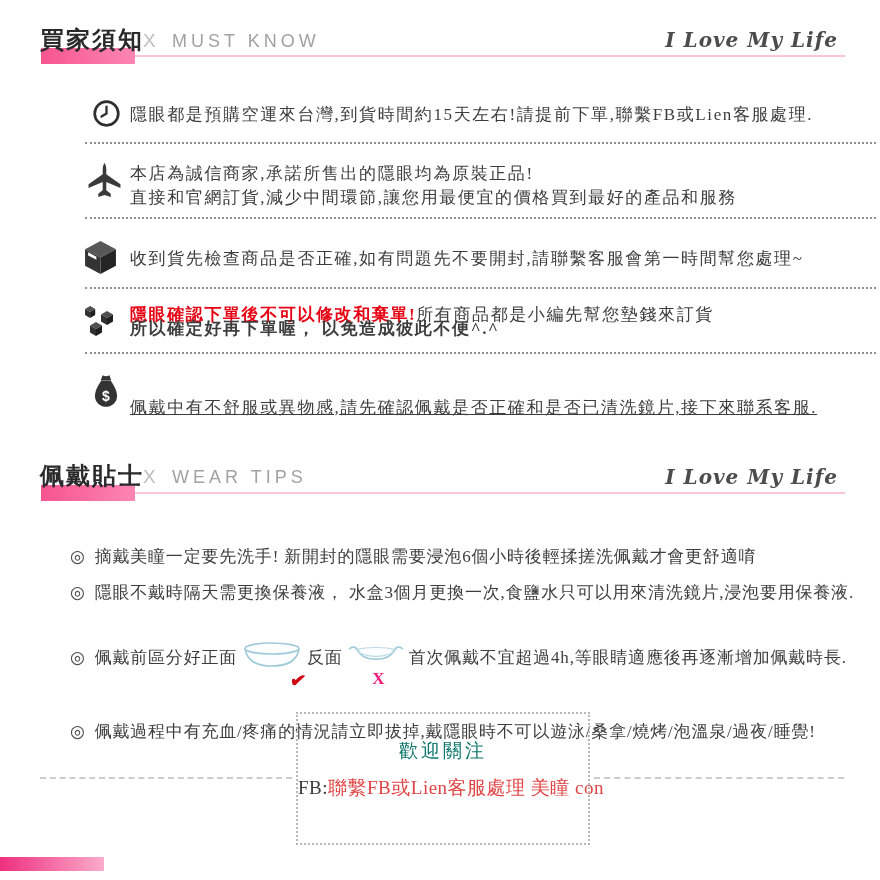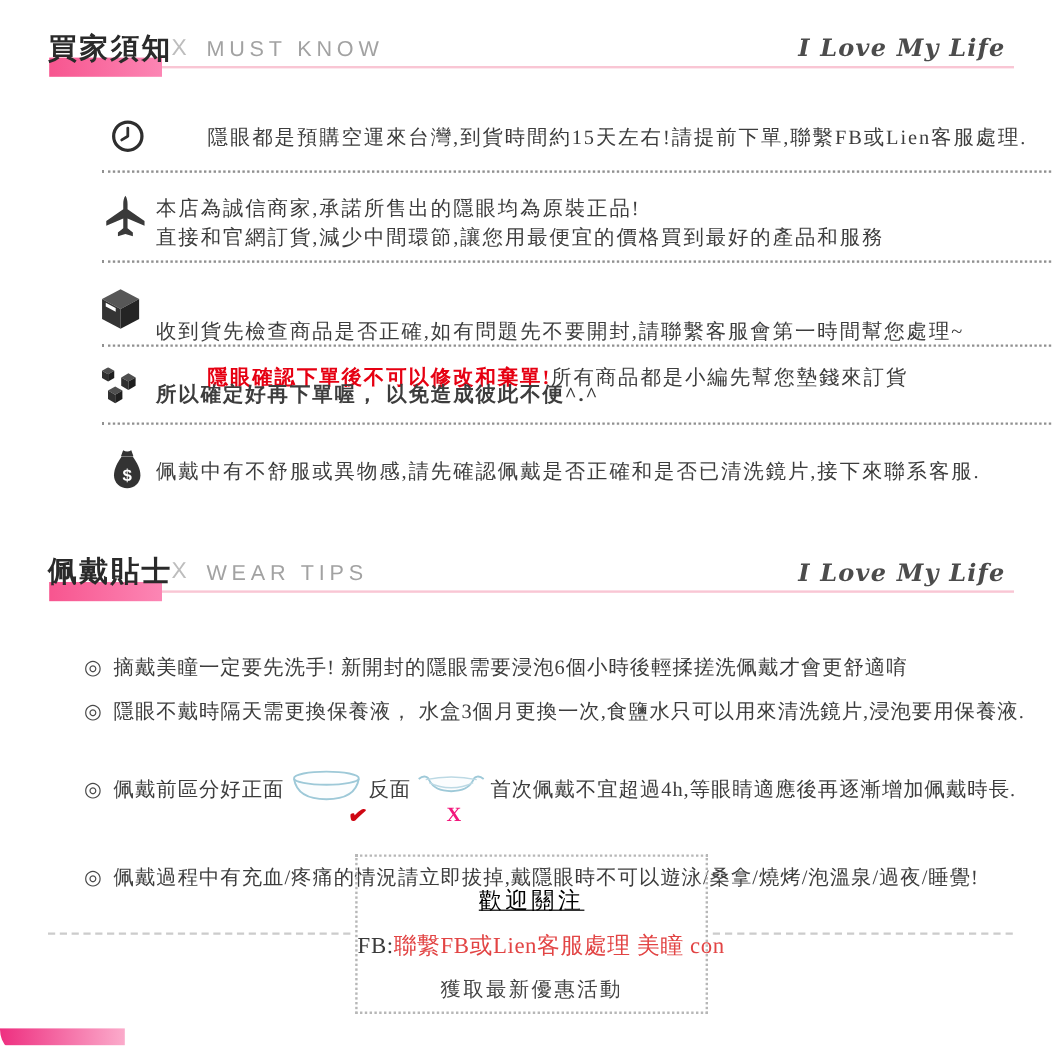--- a/index.html
+++ b/index.html
@@ -1,17 +1,17 @@
 <!DOCTYPE html>
 <html><head>
 <meta charset="utf-8">
 <style>
   html,body{margin:0;padding:0;background:#fff;}
   .page{position:relative;width:880px;height:880px;background:#ffffff;overflow:hidden;
-        font-family:"Liberation Serif","DejaVu Serif",serif;color:#3d3d3d;border-radius:22px;}
+        font-family:"Liberation Serif","DejaVu Serif",serif;color:#3d3d3d;}
   
   .hdr-zh{position:absolute;left:40px;font-family:"Liberation Sans","DejaVu Sans",sans-serif;
           font-weight:bold;font-size:24px;color:#2a2a2a;letter-spacing:2px;z-index:2;}
   .hdr-bar{position:absolute;left:41px;width:94px;height:16px;
            background:linear-gradient(90deg,#f7558f,#fc86b4);z-index:1;}
   .hdr-line{position:absolute;height:2px;background:#f9c6d4;z-index:0;}
   .hdr-x{position:absolute;left:143px;font-family:"Liberation Sans",sans-serif;
          font-size:19px;color:#bdbdbd;}
   .hdr-en{position:absolute;left:172px;font-family:"Liberation Sans",sans-serif;
           font-size:18px;color:#a2a2a2;letter-spacing:4px;}
@@ -28,21 +28,21 @@
   .tip .bullet{font-size:17px;color:#4a4a4a;margin-right:9px;}
   .tip4{display:flex;align-items:center;}
   .lens-wrap{position:relative;display:inline-block;margin:0 4px;}
   .mark-check{position:absolute;right:-4px;bottom:-16px;color:#cf0713;font-size:19px;
               font-weight:bold;transform:rotate(8deg);line-height:1;}
   .mark-cross{position:absolute;left:44%;bottom:-15px;color:#f2187c;font-size:17px;
               font-weight:bold;font-family:"Liberation Serif",serif;line-height:1;}
   
   .fbox{position:absolute;left:296px;top:712px;width:294px;height:133px;box-sizing:border-box;
         border:2px dotted #b7b7b7;text-align:center;}
-  .fbox .l1{margin-top:24px;font-size:19px;letter-spacing:3px;color:#000000;text-decoration:underline;}
+  .fbox .l1{margin-top:24px;font-size:19px;letter-spacing:3px;color:#0f766e;}
   .fbox .l2{margin-top:11px;font-size:19px;letter-spacing:0.5px;color:#3a3a3a;white-space:nowrap;}
   .fbox .l2 .red{color:#e24444;}
   .fbox .l3{margin-top:12px;font-size:17px;letter-spacing:2px;color:#434343;}
   .dashline{position:absolute;top:777px;border-top:2px dashed #cccccc;}
   .foot-accent{position:absolute;left:0;top:857px;width:104px;height:14px;
                background:linear-gradient(90deg,#ee2f80,#fbabcb);}
 </style>
 </head>
 <body>
 
@@ -54,41 +54,41 @@
   <div class="hdr-x" style="top:30px;">X</div>
   <div class="hdr-en" style="top:31px;">MUST KNOW</div>
   <div class="brand" style="top:28px;">I Love My Life</div>
 
   <div class="icon" style="left:92px;top:99px;">
     <svg width="29" height="29" viewBox="0 0 30 30">
       <circle cx="15" cy="15" r="12.2" fill="none" stroke="#2e2e2e" stroke-width="2.8"></circle>
       <path d="M15 15 L15 8 M15 15 L9.8 18.2" fill="none" stroke="#2e2e2e" stroke-width="2.4" stroke-linecap="round"></path>
     </svg>
   </div>
-  <div class="item-text" style="top:103px;margin-left:43px;">隱眼都是預購空運來台灣,到貨時間約15天左右!請提前下單,聯繫FB或Lien客服處理.</div>
+  <div class="item-text" style="top:103px;">隱眼都是預購空運來台灣,到貨時間約15天左右!請提前下單,聯繫FB或Lien客服處理.</div>
   <div class="sep" style="top:142px;"></div>
 
   <div class="icon" style="left:86px;top:162px;">
     <svg width="37" height="38" viewBox="0 0 35 36">
       <path d="M17.5 1 c1.3 1.8 1.7 4.2 1.7 6.5 l0 4.2 L32.6 21 l0 3.7 L19.2 19 l0 7.7 4.2 3.4 0 3 -5.9-1.9 -5.9 1.9 0-3 4.2-3.4 0-7.7 L2.4 24.7 l0-3.7 L15.8 11.7 l0-4.2 c0-2.3 .4-4.7 1.7-6.5 z" fill="#3a3a3a"></path>
     </svg>
   </div>
   <div class="item-text" style="top:162px;">本店為誠信商家,承諾所售出的隱眼均為原裝正品!</div>
   <div class="item-text" style="top:186px;">直接和官網訂貨,減少中間環節,讓您用最便宜的價格買到最好的產品和服務</div>
   <div class="sep" style="top:217px;"></div>
 
   <div class="icon" style="left:84px;top:240px;">
     <svg width="33" height="35" viewBox="0 0 32 34">
       <polygon points="16,1 31,9 16,17 1,9" fill="#575757"></polygon>
       <polygon points="1,9 16,17 16,33 1,25" fill="#343434"></polygon>
       <polygon points="31,9 16,17 16,33 31,25" fill="#242424"></polygon>
       <polygon points="4,12 12,16.2 12,19.2 4,15" fill="#ffffff"></polygon>
     </svg>
   </div>
-  <div class="item-text" style="top:247px;margin-top:18px;">收到貨先檢查商品是否正確,如有問題先不要開封,請聯繫客服會第一時間幫您處理~</div>
+  <div class="item-text" style="top:247px;">收到貨先檢查商品是否正確,如有問題先不要開封,請聯繫客服會第一時間幫您處理~</div>
   <div class="sep" style="top:287px;"></div>
 
   <div class="icon" style="left:84px;top:306px;">
     <svg width="36" height="32" viewBox="0 0 36 32">
       <g transform="translate(1,0) scale(0.85)">
         <polygon points="6,0 12,3.5 6,7 0,3.5" fill="#4f4f4f"></polygon>
         <polygon points="0,3.5 6,7 6,14 0,10.5" fill="#303030"></polygon>
         <polygon points="12,3.5 6,7 6,14 12,10.5" fill="#1f1f1f"></polygon>
       </g>
       <g transform="translate(17,5)">
@@ -96,34 +96,34 @@
         <polygon points="0,3.5 6,7 6,14 0,10.5" fill="#303030"></polygon>
         <polygon points="12,3.5 6,7 6,14 12,10.5" fill="#1f1f1f"></polygon>
       </g>
       <g transform="translate(6,16)">
         <polygon points="6,0 12,3.5 6,7 0,3.5" fill="#4f4f4f"></polygon>
         <polygon points="0,3.5 6,7 6,14 0,10.5" fill="#303030"></polygon>
         <polygon points="12,3.5 6,7 6,14 12,10.5" fill="#1f1f1f"></polygon>
       </g>
     </svg>
   </div>
-  <div class="item-text" style="top:303px;margin-left:43px;">
+  <div class="item-text" style="top:303px;">
     <span class="warn">隱眼確認下單後不可以修改和棄單!</span><span>所有商品都是小編先幫您墊錢來訂貨</span>
   </div>
   <div class="item-text" style="top:317px;font-weight:bold;">所以確定好再下單喔， 以免造成彼此不便^.^</div>
   <div class="sep" style="top:352px;"></div>
 
   <div class="icon" style="left:94px;top:374px;">
     <svg width="24" height="34" viewBox="0 0 24 34">
       <path d="M8.6 1.2 q3.4 2.2 6.8 0 l1.8 5 h-10.4 z" fill="#333333"></path>
       <path d="M7.4 6.5 h9.2 C20 11.5 23 16.5 23 22.2 a11 10.6 0 0 1 -22 0 C1 16.5 4 11.5 7.4 6.5 z" fill="#333333"></path>
       <text x="12" y="27" font-size="14" fill="#ffffff" text-anchor="middle" font-family="Liberation Sans, sans-serif" font-weight="bold">$</text>
     </svg>
   </div>
-  <div class="item-text" style="top:381px;">佩戴中有不舒服或異物感,請先確認佩戴是否正確和是否已清洗鏡片,接下來聯系客服.</div>
+  <div class="item-text" style="top:396px;text-decoration:underline;">佩戴中有不舒服或異物感,請先確認佩戴是否正確和是否已清洗鏡片,接下來聯系客服.</div>
 
   <div class="hdr-line" style="left:133px;top:492px;width:712px;"></div>
   <div class="hdr-bar" style="top:485px;"></div>
   <div class="hdr-zh" style="top:460px;">佩戴貼士</div>
   <div class="hdr-x" style="top:466px;">X</div>
   <div class="hdr-en" style="top:467px;">WEAR TIPS</div>
   <div class="brand" style="top:465px;">I Love My Life</div>
 
   <div class="tip" style="top:545px;">
     <span class="bullet">◎</span><span>摘戴美瞳一定要先洗手! 新開封的隱眼需要浸泡6個小時後輕揉搓洗佩戴才會更舒適唷</span>
@@ -159,18 +159,17 @@
   </div>
 
   <div class="dashline" style="left:40px;width:252px;"></div>
   <div class="dashline" style="left:594px;width:250px;"></div>
 
   <div class="fbox">
     <div class="l1">歡迎關注</div>
     <div class="l2">
       <span>FB:</span><span class="red">聯繫FB或Lien客服處理 美瞳 con</span>
     </div>
-    <div class="l3">獲取最新優惠活動</div>
   </div>
 
   <div class="foot-accent"></div>
 
 </div>
 
 </body></html>

